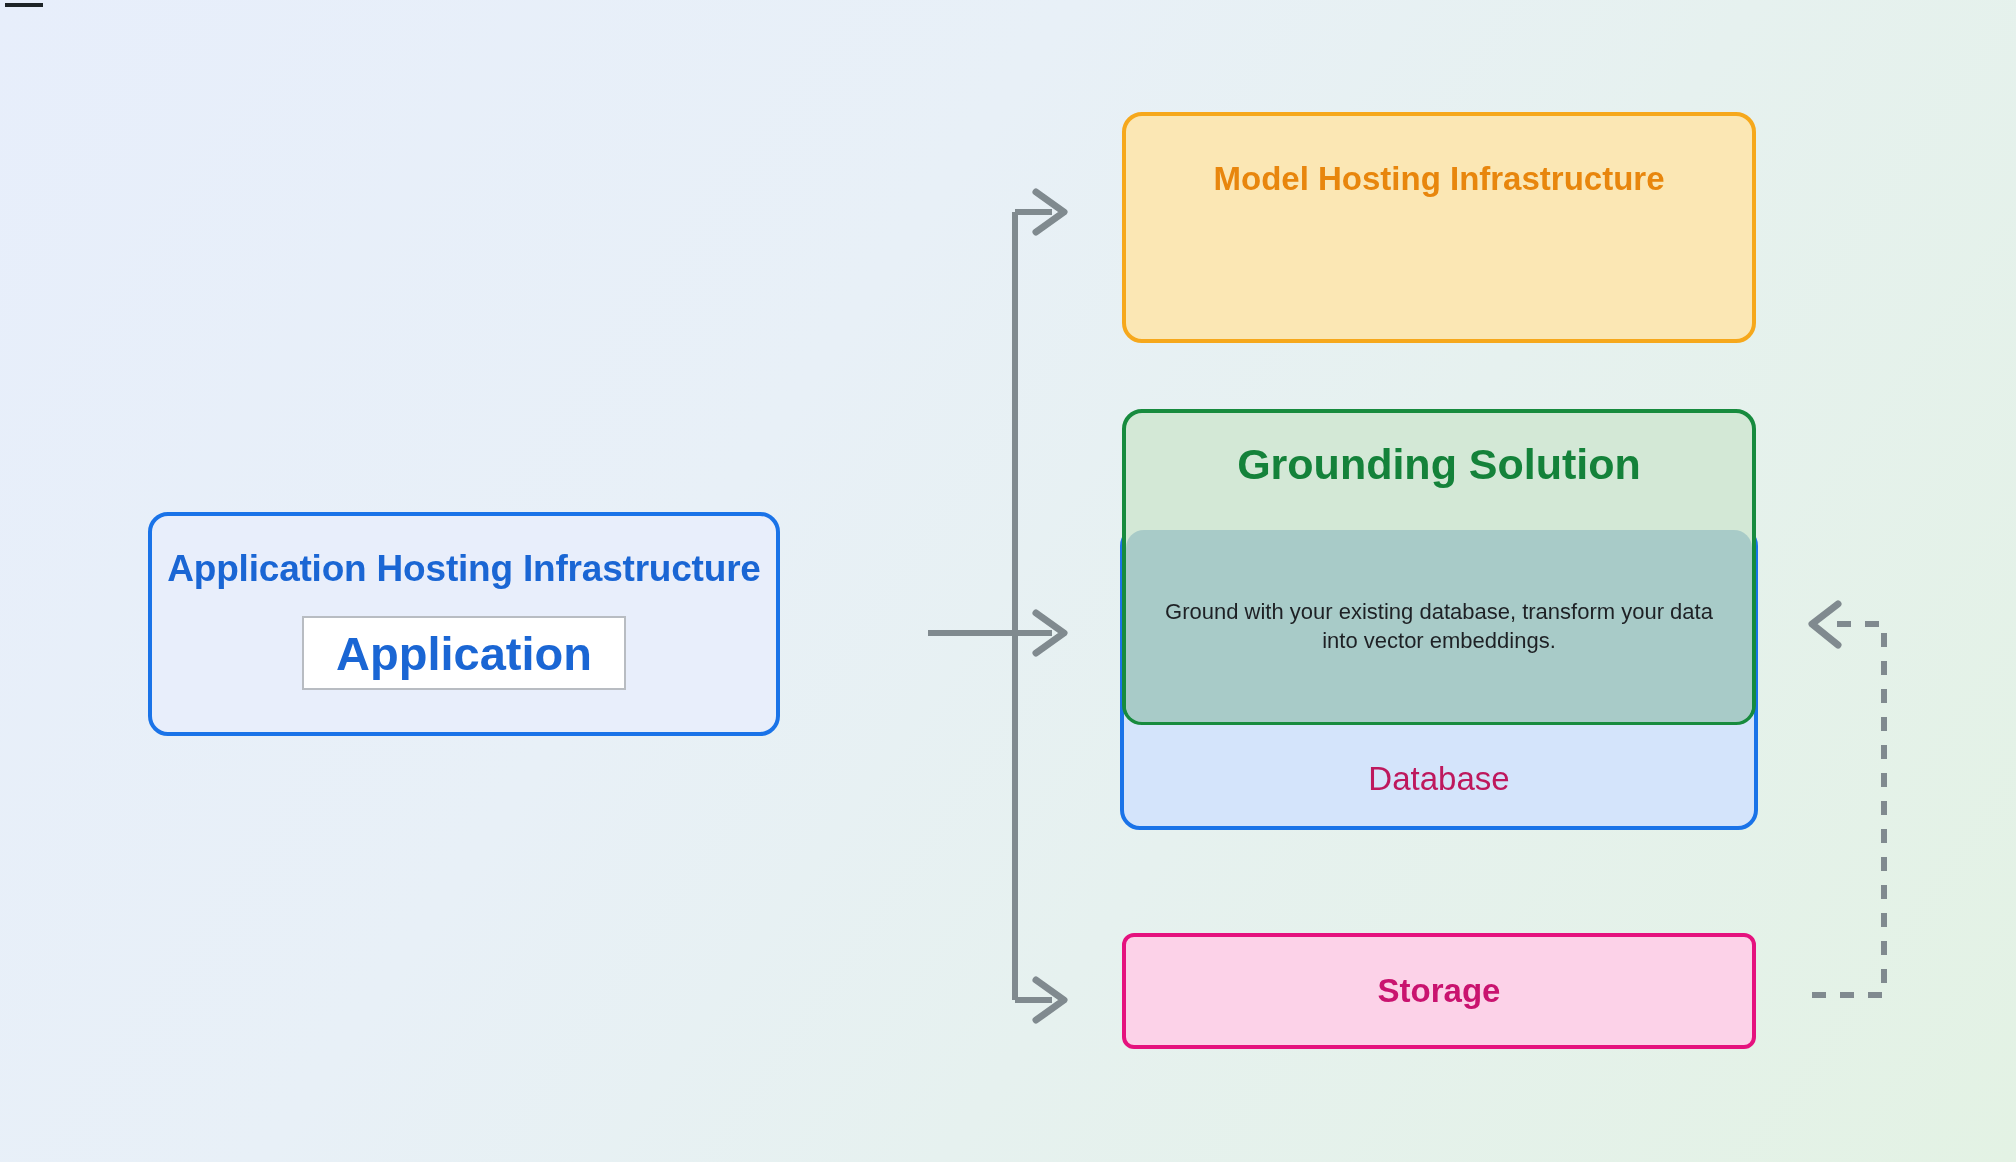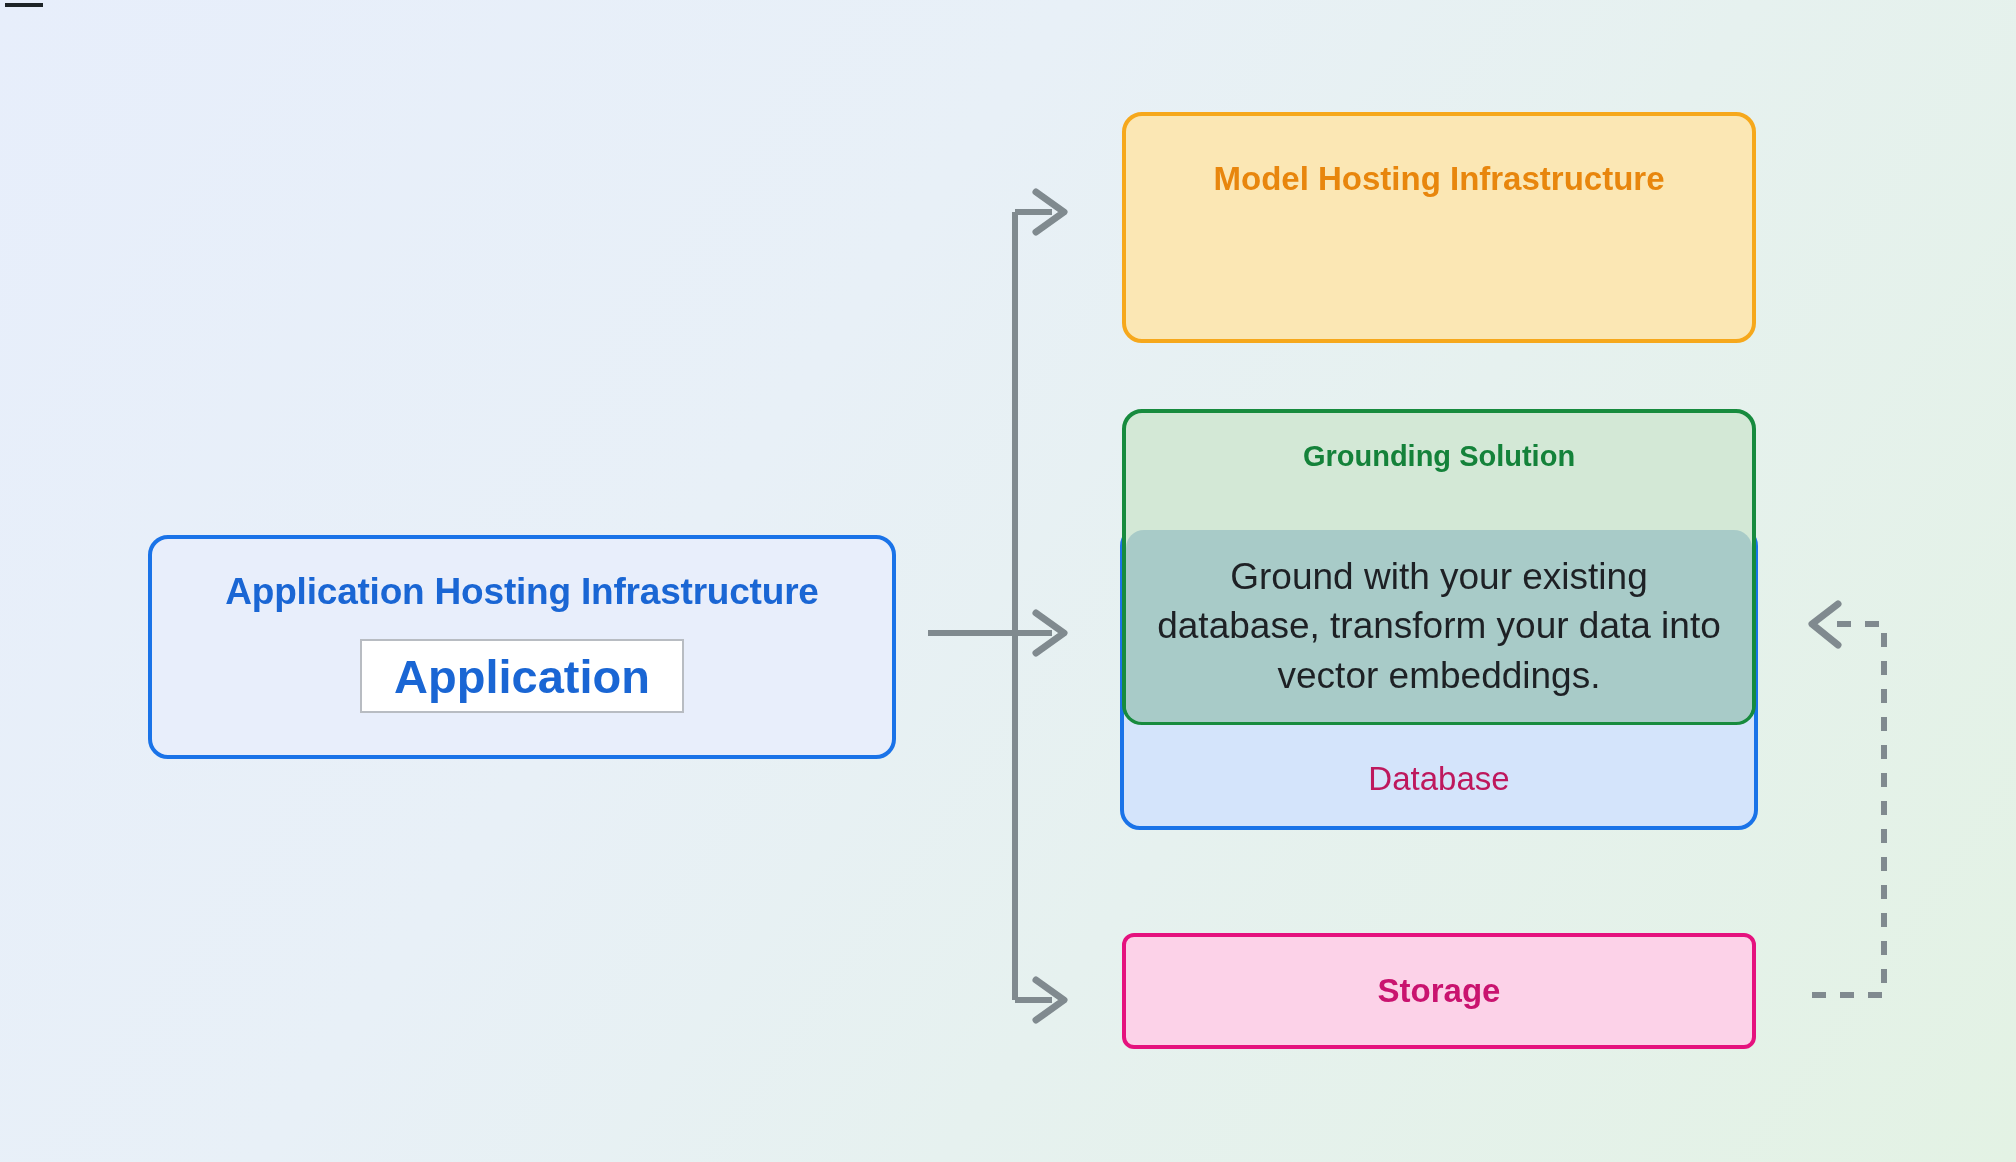--- a/index.html
+++ b/index.html
@@ -30,22 +30,22 @@
     position: absolute;
     box-sizing: border-box;
     display: flex;
     flex-direction: column;
     align-items: center;
   }
 
   
   .app-host {
     left: 148px;
-    top: 535px;
-    width: 748px;
+    top: 512px;
+    width: 632px;
     height: 224px;
     border: 4px solid #1a73e8;
     border-radius: 20px;
     background: #e8eefb;
     justify-content: flex-start;
   }
   .app-host .host-title {
     margin-top: 32px;
     font-size: 37px;
     font-weight: bold;
@@ -104,21 +104,21 @@
     top: 409px;
     width: 634px;
     height: 316px;
     border: 4px solid #178b3e;
     border-radius: 20px;
     background: #d3e8d6;
     z-index: 3;
   }
   .grounding .host-title {
     margin-top: 27px;
-    font-size: 29px;
+    font-size: 43px;
     font-weight: bold;
     color: #14823a;
   }
   .database {
     left: 1120px;
     top: 526px;
     width: 638px;
     height: 304px;
     border: 4px solid #1a73e8;
     border-radius: 20px;
@@ -138,21 +138,21 @@
     top: 530px;
     width: 626px;
     height: 192px;
     border-radius: 18px 18px 16px 16px;
     background: #a8cbc8;
     z-index: 4;
     justify-content: center;
     pointer-events: none;
   }
   .overlap .overlap-text {
-    font-size: 37px;
+    font-size: 22px;
     line-height: 1.33;
     color: #1e2125;
     text-align: center;
     padding: 0 26px;
   }
 
   
   .storage {
     left: 1122px;
     top: 933px;

